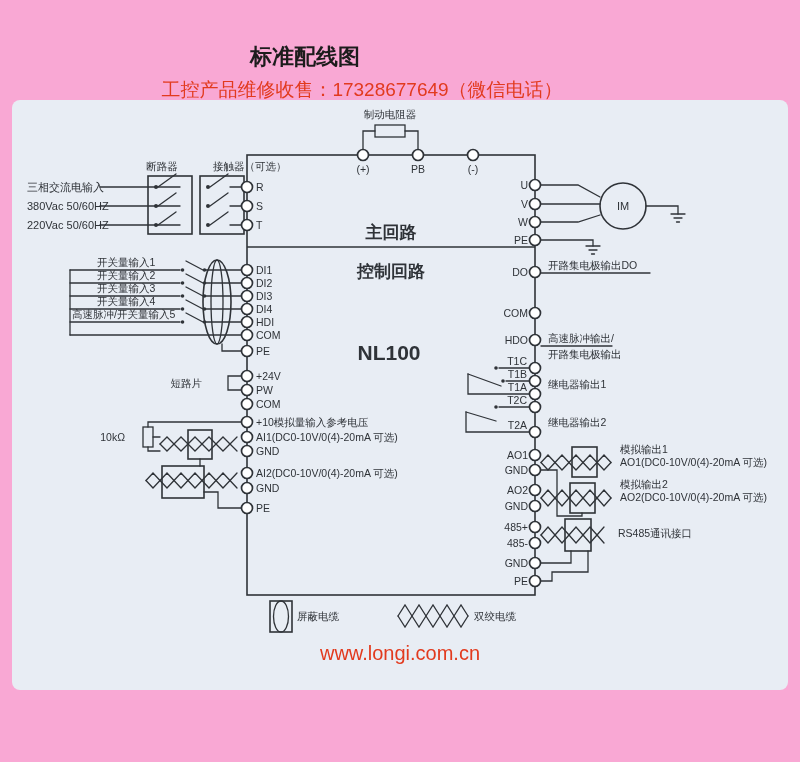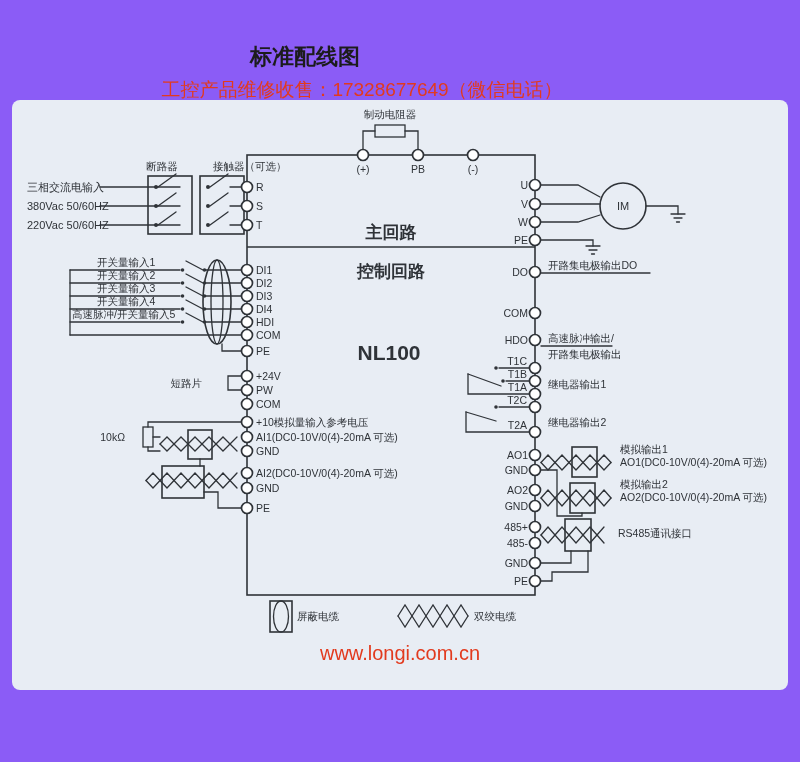--- a/index.html
+++ b/index.html
@@ -1,16 +1,16 @@
 <!DOCTYPE html>
 <html><head>
 <meta charset="utf-8">
 <style>
   html,body{margin:0;padding:0;background:#ffffff;}
-  .page{position:relative;width:800px;height:762px;background:#8b5cf6;overflow:hidden;
+  .page{position:relative;width:800px;height:762px;background:#f9a8d4;overflow:hidden;
         font-family:"Liberation Sans","DejaVu Sans",sans-serif;}
   svg{display:block}
   text{fill:#2f3338;font-family:"Liberation Sans","DejaVu Sans",sans-serif;}
   .t10{font-size:10.5px}
   .t11{font-size:11px}
   .title-t{font-size:22px;font-weight:bold;fill:#1c1c1c}
   .red-t{font-size:19px;fill:#e23a1e}
   .web-t{font-size:20px;fill:#e23a1e}
   .big{font-size:17px;font-weight:bold}
   .model{font-size:21px;font-weight:bold}

